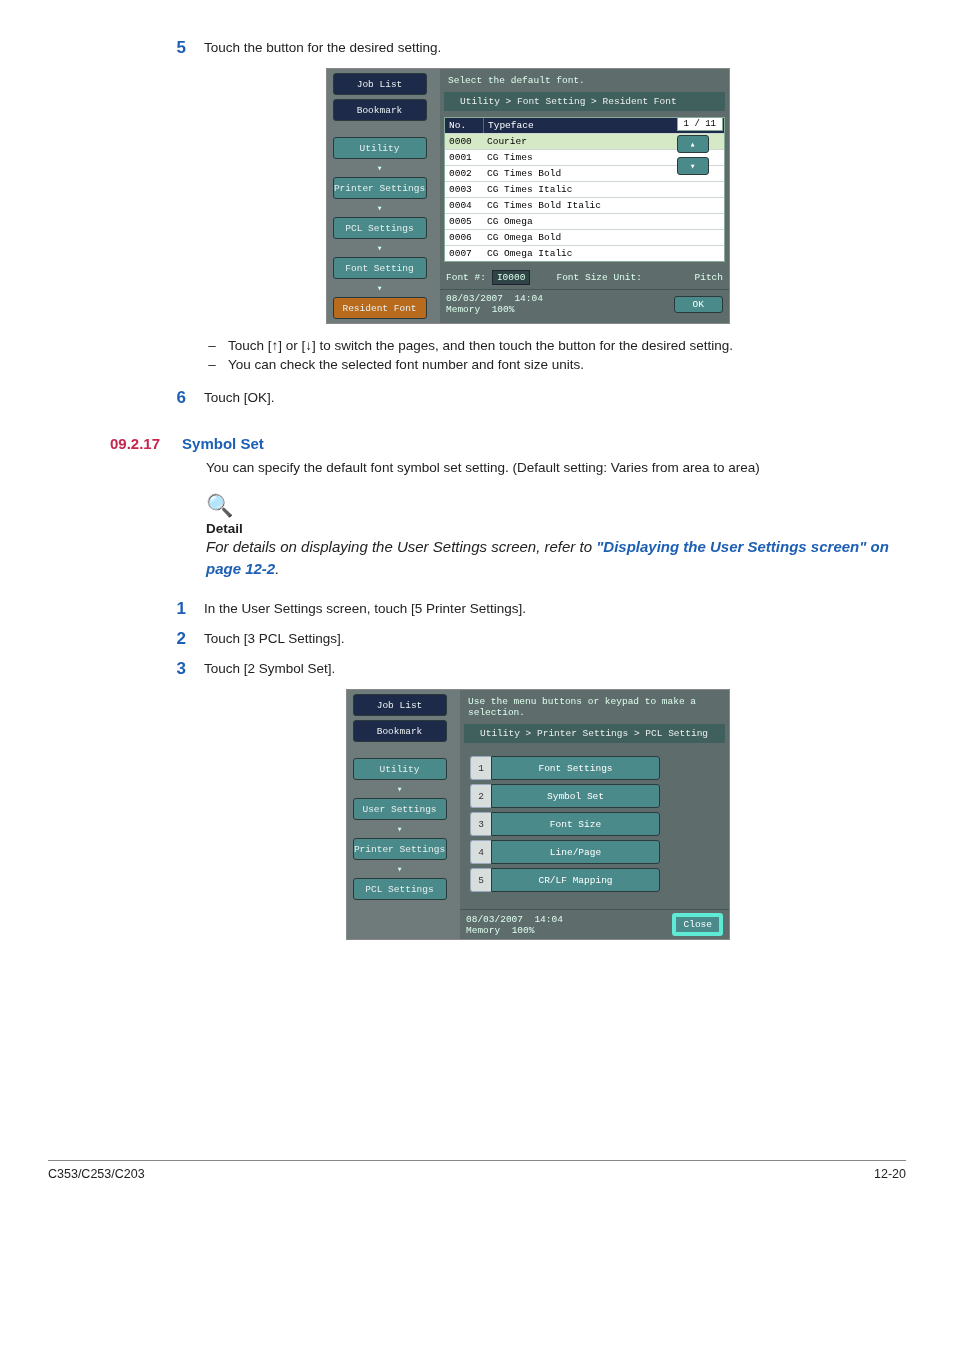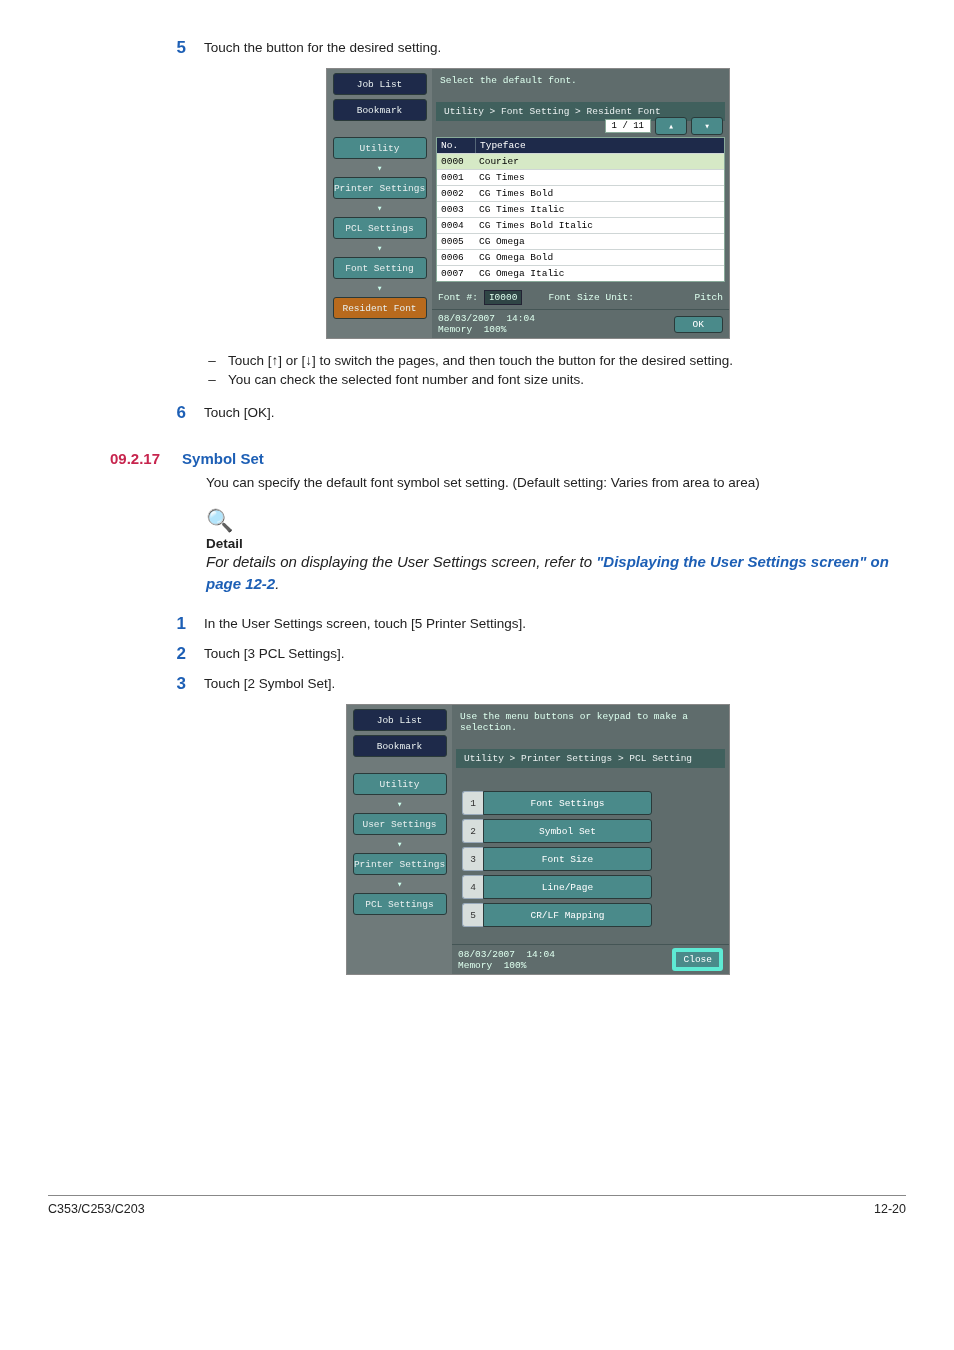--- a/index.html
+++ b/index.html
@@ -68,43 +68,43 @@
   
   .panel{
     width:402px;
     margin:10px 0 14px 278px;
     border:1px solid #888;
     background:#6f7a7a;
     font-family:"Courier New",monospace;
     font-size:9.5px;
     color:#fff;
   }
-  .panel-inner{display:flex;}
+  .panel-inner{display:flex;gap:8px;}
   .side{width:105px;background:#6f7a7a;display:flex;flex-direction:column;align-items:center;padding:4px 0 4px 0;gap:4px;}
   .side .btn{
     width:92px;height:20px;border:1px solid #2a3a3a;border-radius:3px;
     display:flex;align-items:center;justify-content:center;
     color:#e8efef;font-size:9.5px;
   }
   .side .dark{background:var(--navy);}
   .side .teal{background:var(--teal);}
   .side .sel{background:#b86a1d;}
   .side .arrow{width:16px;height:10px;display:flex;align-items:center;justify-content:center;color:#cfe;}
   .main{flex:1;background:#5f6c6c;display:flex;flex-direction:column;}
   .main .title{background:#5f6c6c;color:#dfe;padding:6px 8px;}
-  .main .crumb{background:#40605d;color:#e8efef;padding:4px 8px;margin:10px 4px;}
+  .main .crumb{background:#40605d;color:#e8efef;padding:4px 16px;margin:0 4px;}
   .fontbox{background:#fff;color:#000;margin:6px 4px 4px 4px;border:1px solid #8a9;}
   .fonthead{display:flex;background:var(--navy);color:#fff;}
   .fonthead span{padding:2px 4px;}
   .fonthead .c1{width:30px;border-right:1px solid #567;}
   .fontrow{display:flex;border-top:1px solid #cfd6d6;}
   .fontrow .c1{width:30px;padding:2px 4px;}
   .fontrow .c2{padding:2px 4px;}
   .fontrow.sel{background:#d6e9c6;}
-  .pagewrap{position:absolute;right:6px;top:48px;display:flex;flex-direction:row;align-items:center;gap:4px;}
+  .pagewrap{position:absolute;right:6px;top:48px;display:flex;flex-direction:column;gap:4px;}
   .pageind{background:#fff;color:#000;border:1px solid #8a9;padding:1px 6px;font-size:9px;}
   .arrowbtn{width:30px;height:16px;background:var(--teal);border:1px solid #2a3a3a;border-radius:3px;display:flex;align-items:center;justify-content:center;color:#fff;}
   .panel{position:relative;}
   .footrow{display:flex;align-items:center;gap:6px;background:#5f6c6c;padding:4px 6px;color:#dfe;}
   .footrow .k{white-space:nowrap;}
   .footrow .v{background:#2f4545;border:1px solid #223;padding:1px 4px;}
   .statusbar{display:flex;justify-content:space-between;align-items:center;background:#5f6c6c;padding:3px 6px;color:#dfe;border-top:1px solid #455;}
   .okbtn{background:var(--teal);border:1px solid #2a3a3a;border-radius:3px;padding:2px 18px;color:#fff;}
 
   

